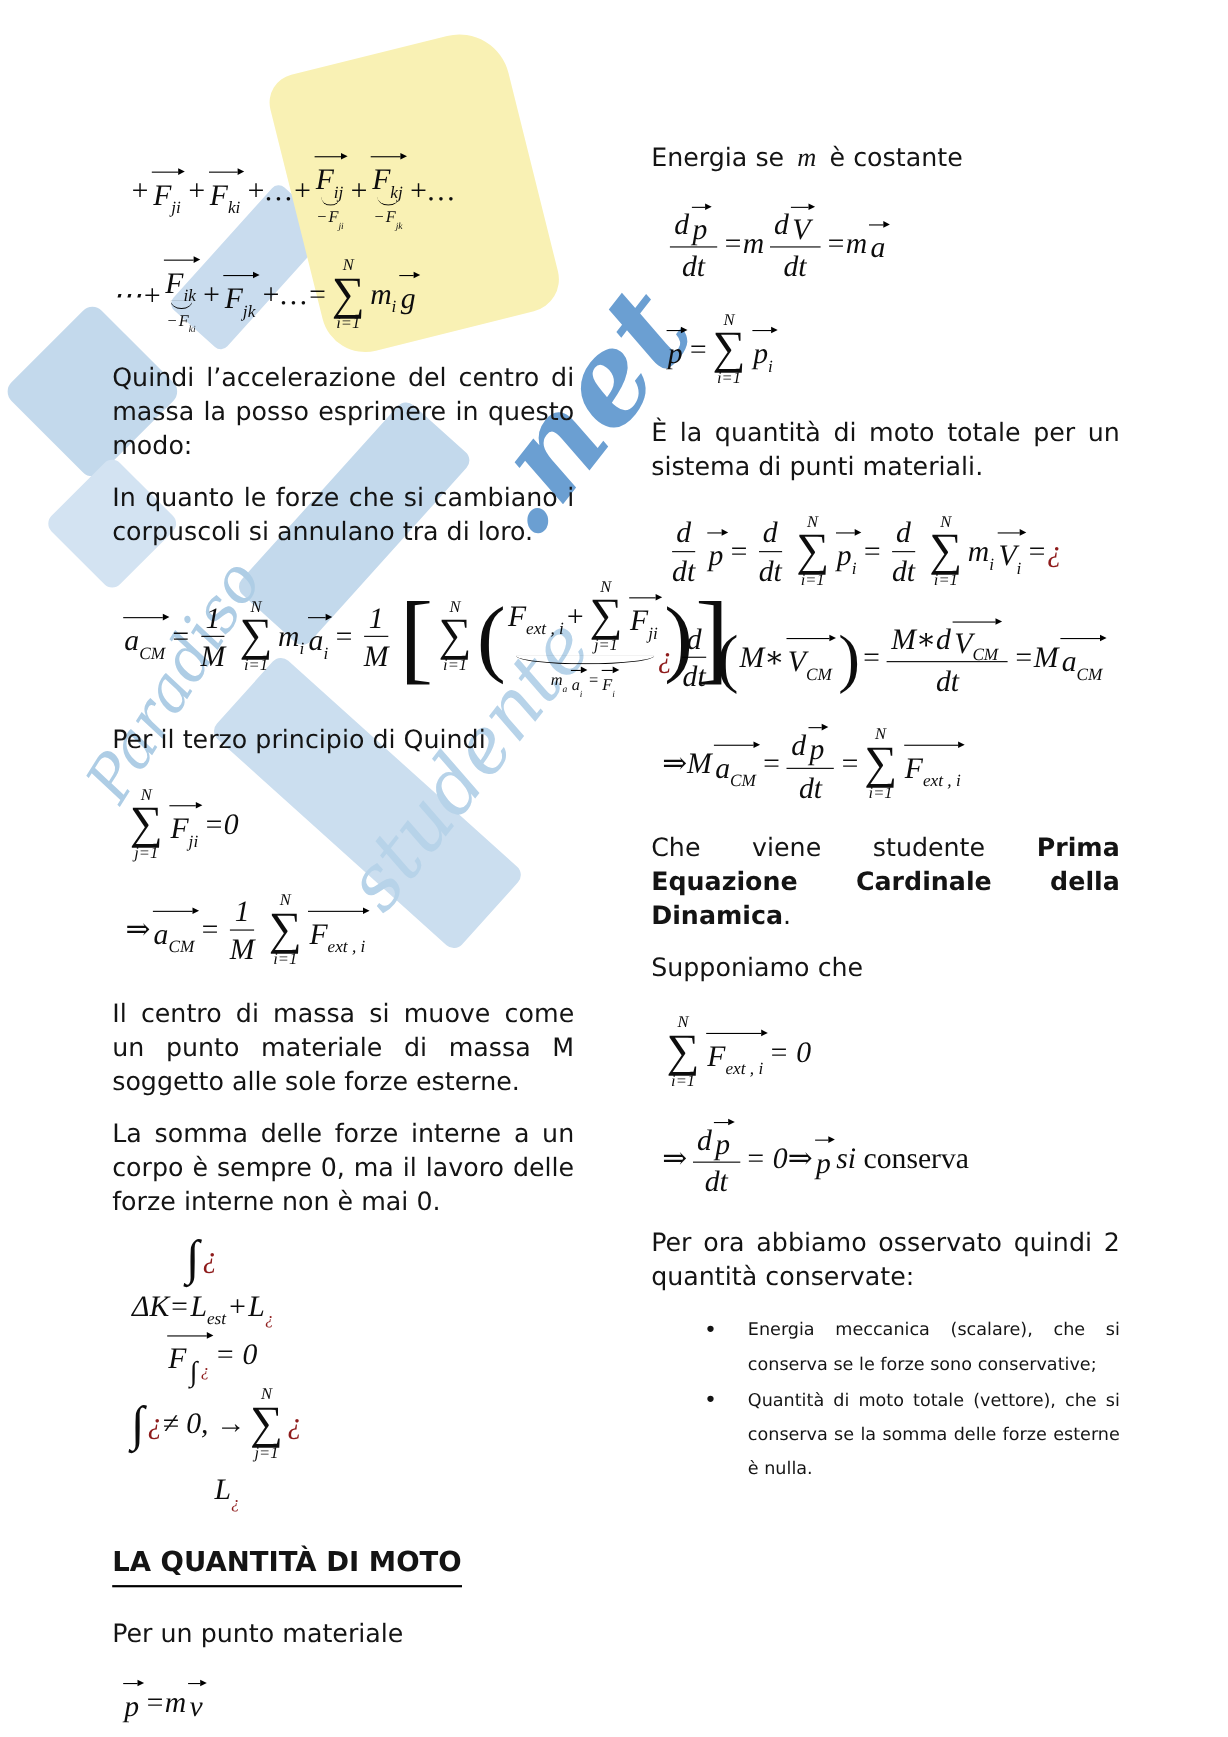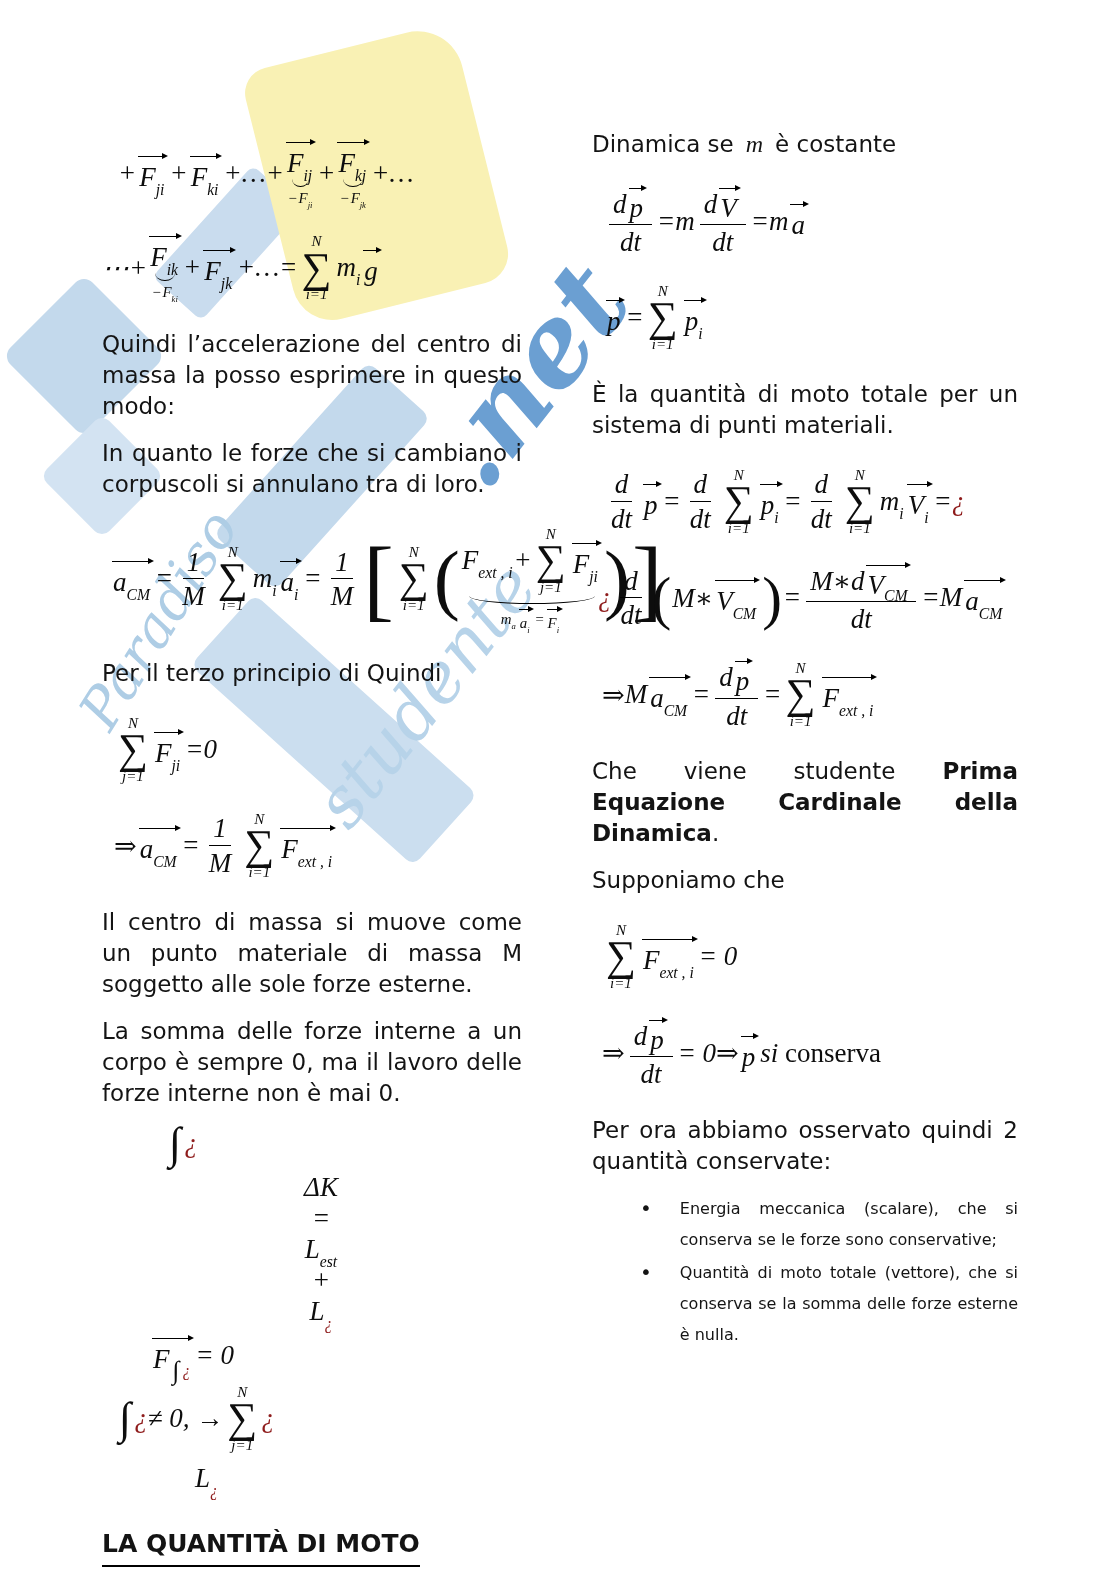--- a/index.html
+++ b/index.html
@@ -291,21 +291,21 @@
           <span class="vl">F</span>
           <span class="vs">ext , i</span>
         </span>
       </div>
       <p class="para">Il centro di massa si muove come un punto materiale di massa M soggetto alle sole forze esterne.</p>
       <p class="para">La somma delle forze interne a un corpo è sempre 0, ma il lavoro delle forze interne non è mai 0.</p>
       <div class="formula tight" style="margin-left: 64px;">
         <span class="intg">∫</span>
         <span class="ft red">¿</span>
       </div>
-      <div class="formula tight" style="margin-left: 18px; flex-direction: column;">
+      <div class="formula tight" style="margin-left: 18px;">
         <span class="ft">ΔK</span>
         <span class="ft">=</span>
         <span class="sb">
           <span class="vl">L</span>
           <span class="vs">est</span>
         </span>
         <span class="ft">+</span>
         <span class="sb">
           <span class="vl">L</span>
           <span class="vs red">¿</span>
@@ -345,21 +345,21 @@
           <span class="vl">p</span>
         </span>
         <span class="ft">=</span>
         <span class="ft">m</span>
         <span class="vec">
           <span class="vl">v</span>
         </span>
       </div>
     </div>
   <div class="col" id="col-right">
-      <p class="para"><span>Dinamica se</span><span class="mI ">m</span><span>è costante</span></p>
+      <p class="para"><span>Energia se</span><span class="mI ">m</span><span>è costante</span></p>
       <div class="formula" style="margin-left: 12px;">
         <span class="frac">
           <span class="num">
             <span class="ft">d</span>
             <span class="vec">
               <span class="vl">p</span>
             </span>
           </span>
           <span class="den">
             <span class="ft">dt</span>

